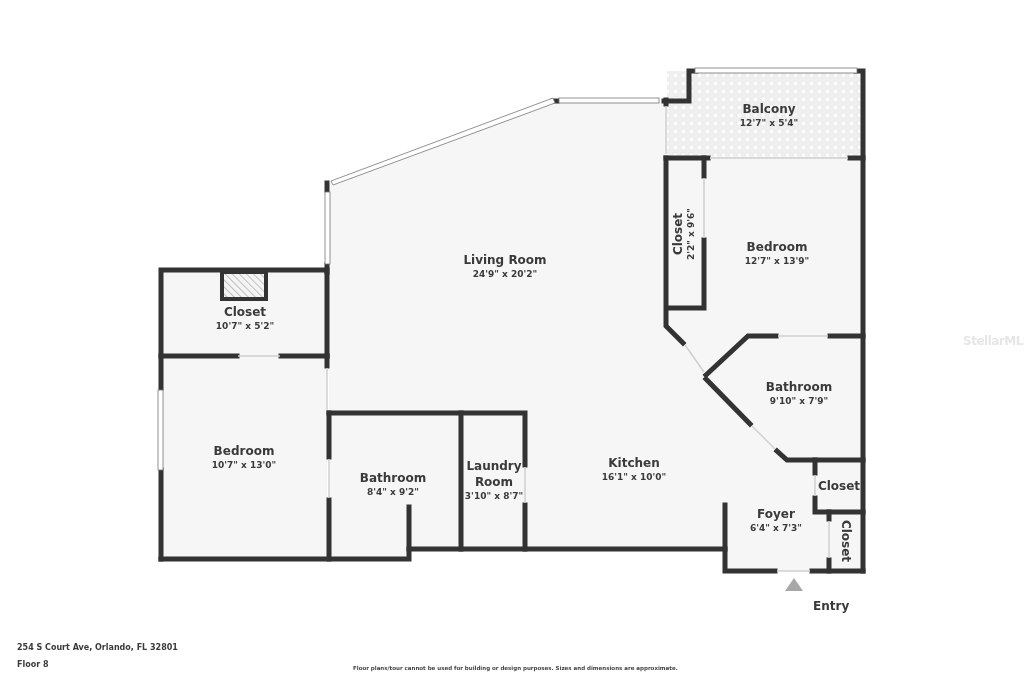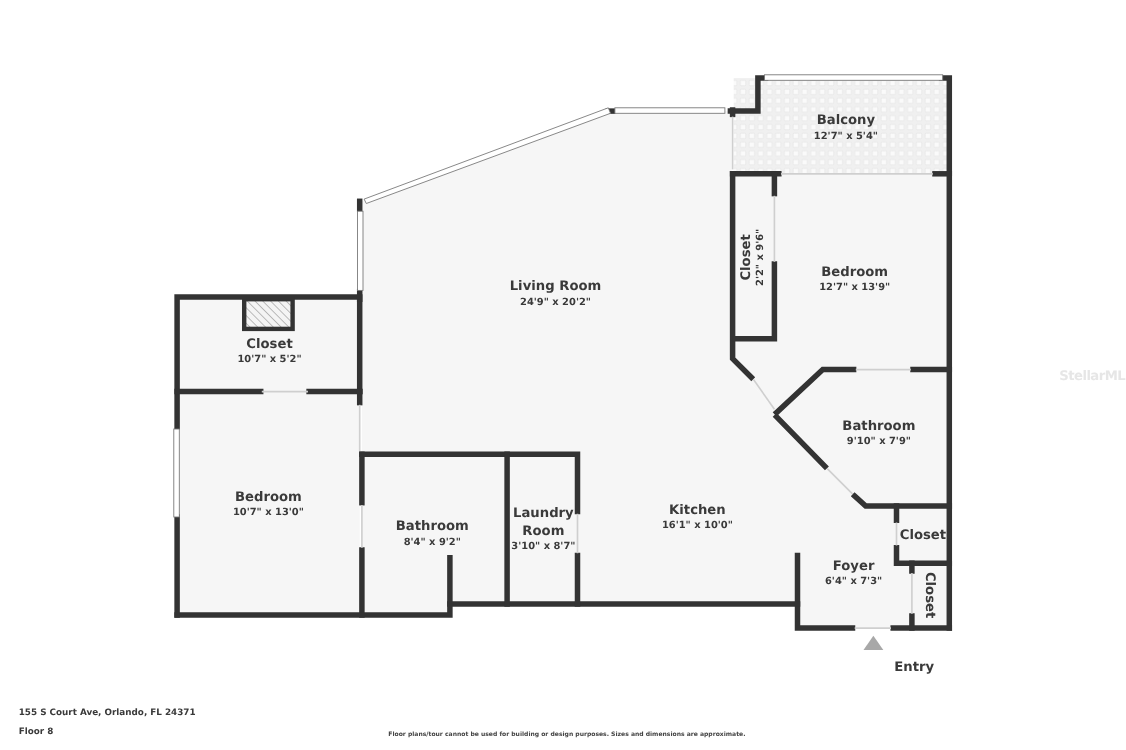--- a/index.html
+++ b/index.html
@@ -175,15 +175,15 @@
   <g>
     <text class="room-name" x="776" y="518">Foyer</text>
     <text class="room-dim" x="776" y="531">6'4" x 7'3"</text>
   </g>
 
   <polygon points="794,578 785,591 803,591" fill="#a8a8a8"></polygon>
 </svg>
 
 <div class="entry-label">Entry</div>
 <div class="watermark">StellarMLS</div>
-<div class="footer-addr">155 S Court Ave, Orlando, FL 24371</div>
+<div class="footer-addr">254 S Court Ave, Orlando, FL 32801</div>
 <div class="footer-floor">Floor 8</div>
 <div class="footer-disclaimer">Floor plans/tour cannot be used for building or design purposes. Sizes and dimensions are approximate.</div>
 
 </body></html>

